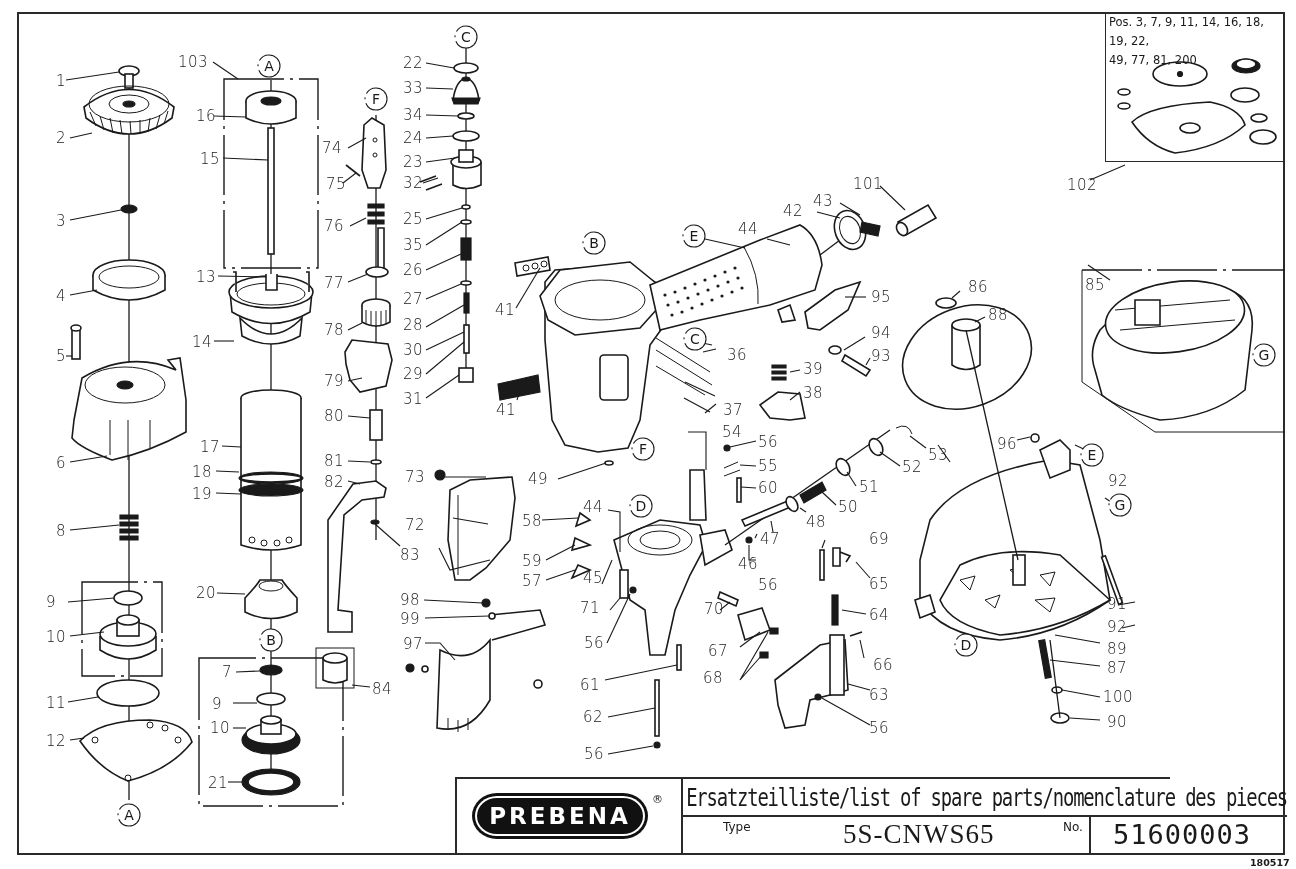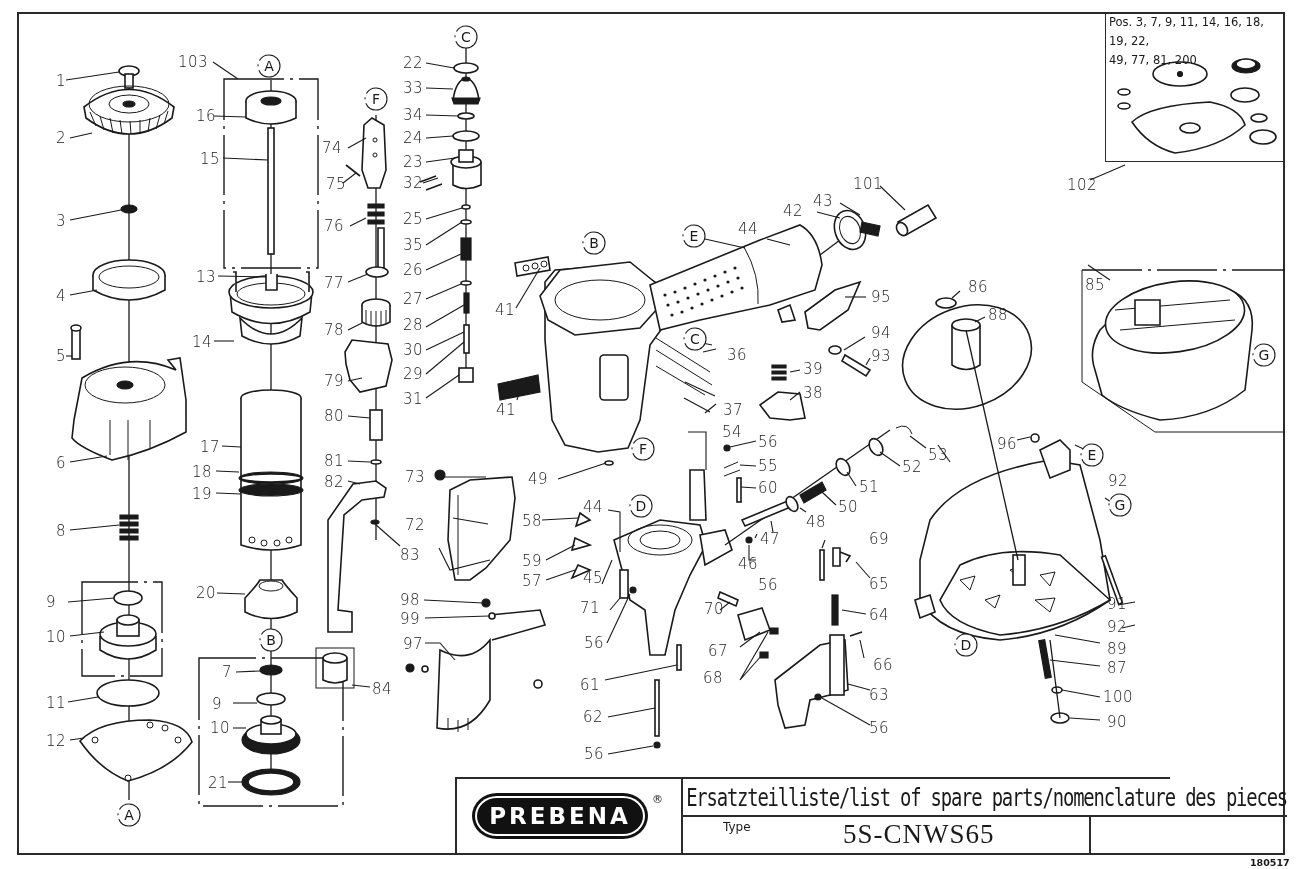--- a/index.html
+++ b/index.html
@@ -638,14 +638,18 @@
     <div id="logo">
       <div id="logo-text">PREBENA</div>
     </div>
     <span id="reg-mark">®</span>
   </div>
   <div id="title-row" style="transform: scaleX(0.786458); width: 768px;">Ersatzteilliste/list of spare parts/nomenclature des pieces</div>
   <div id="type-cell">
     <span class="cap">Type</span>
     <span class="val" id="type-val">5S-CNWS65</span>
   </div>
+  <div id="no-cell">
+    <span class="cap">No.</span>
+    <span class="val" id="no-val">51600003</span>
+  </div>
 </div>
 <div id="date-code">180517</div>
 
 </body></html>

